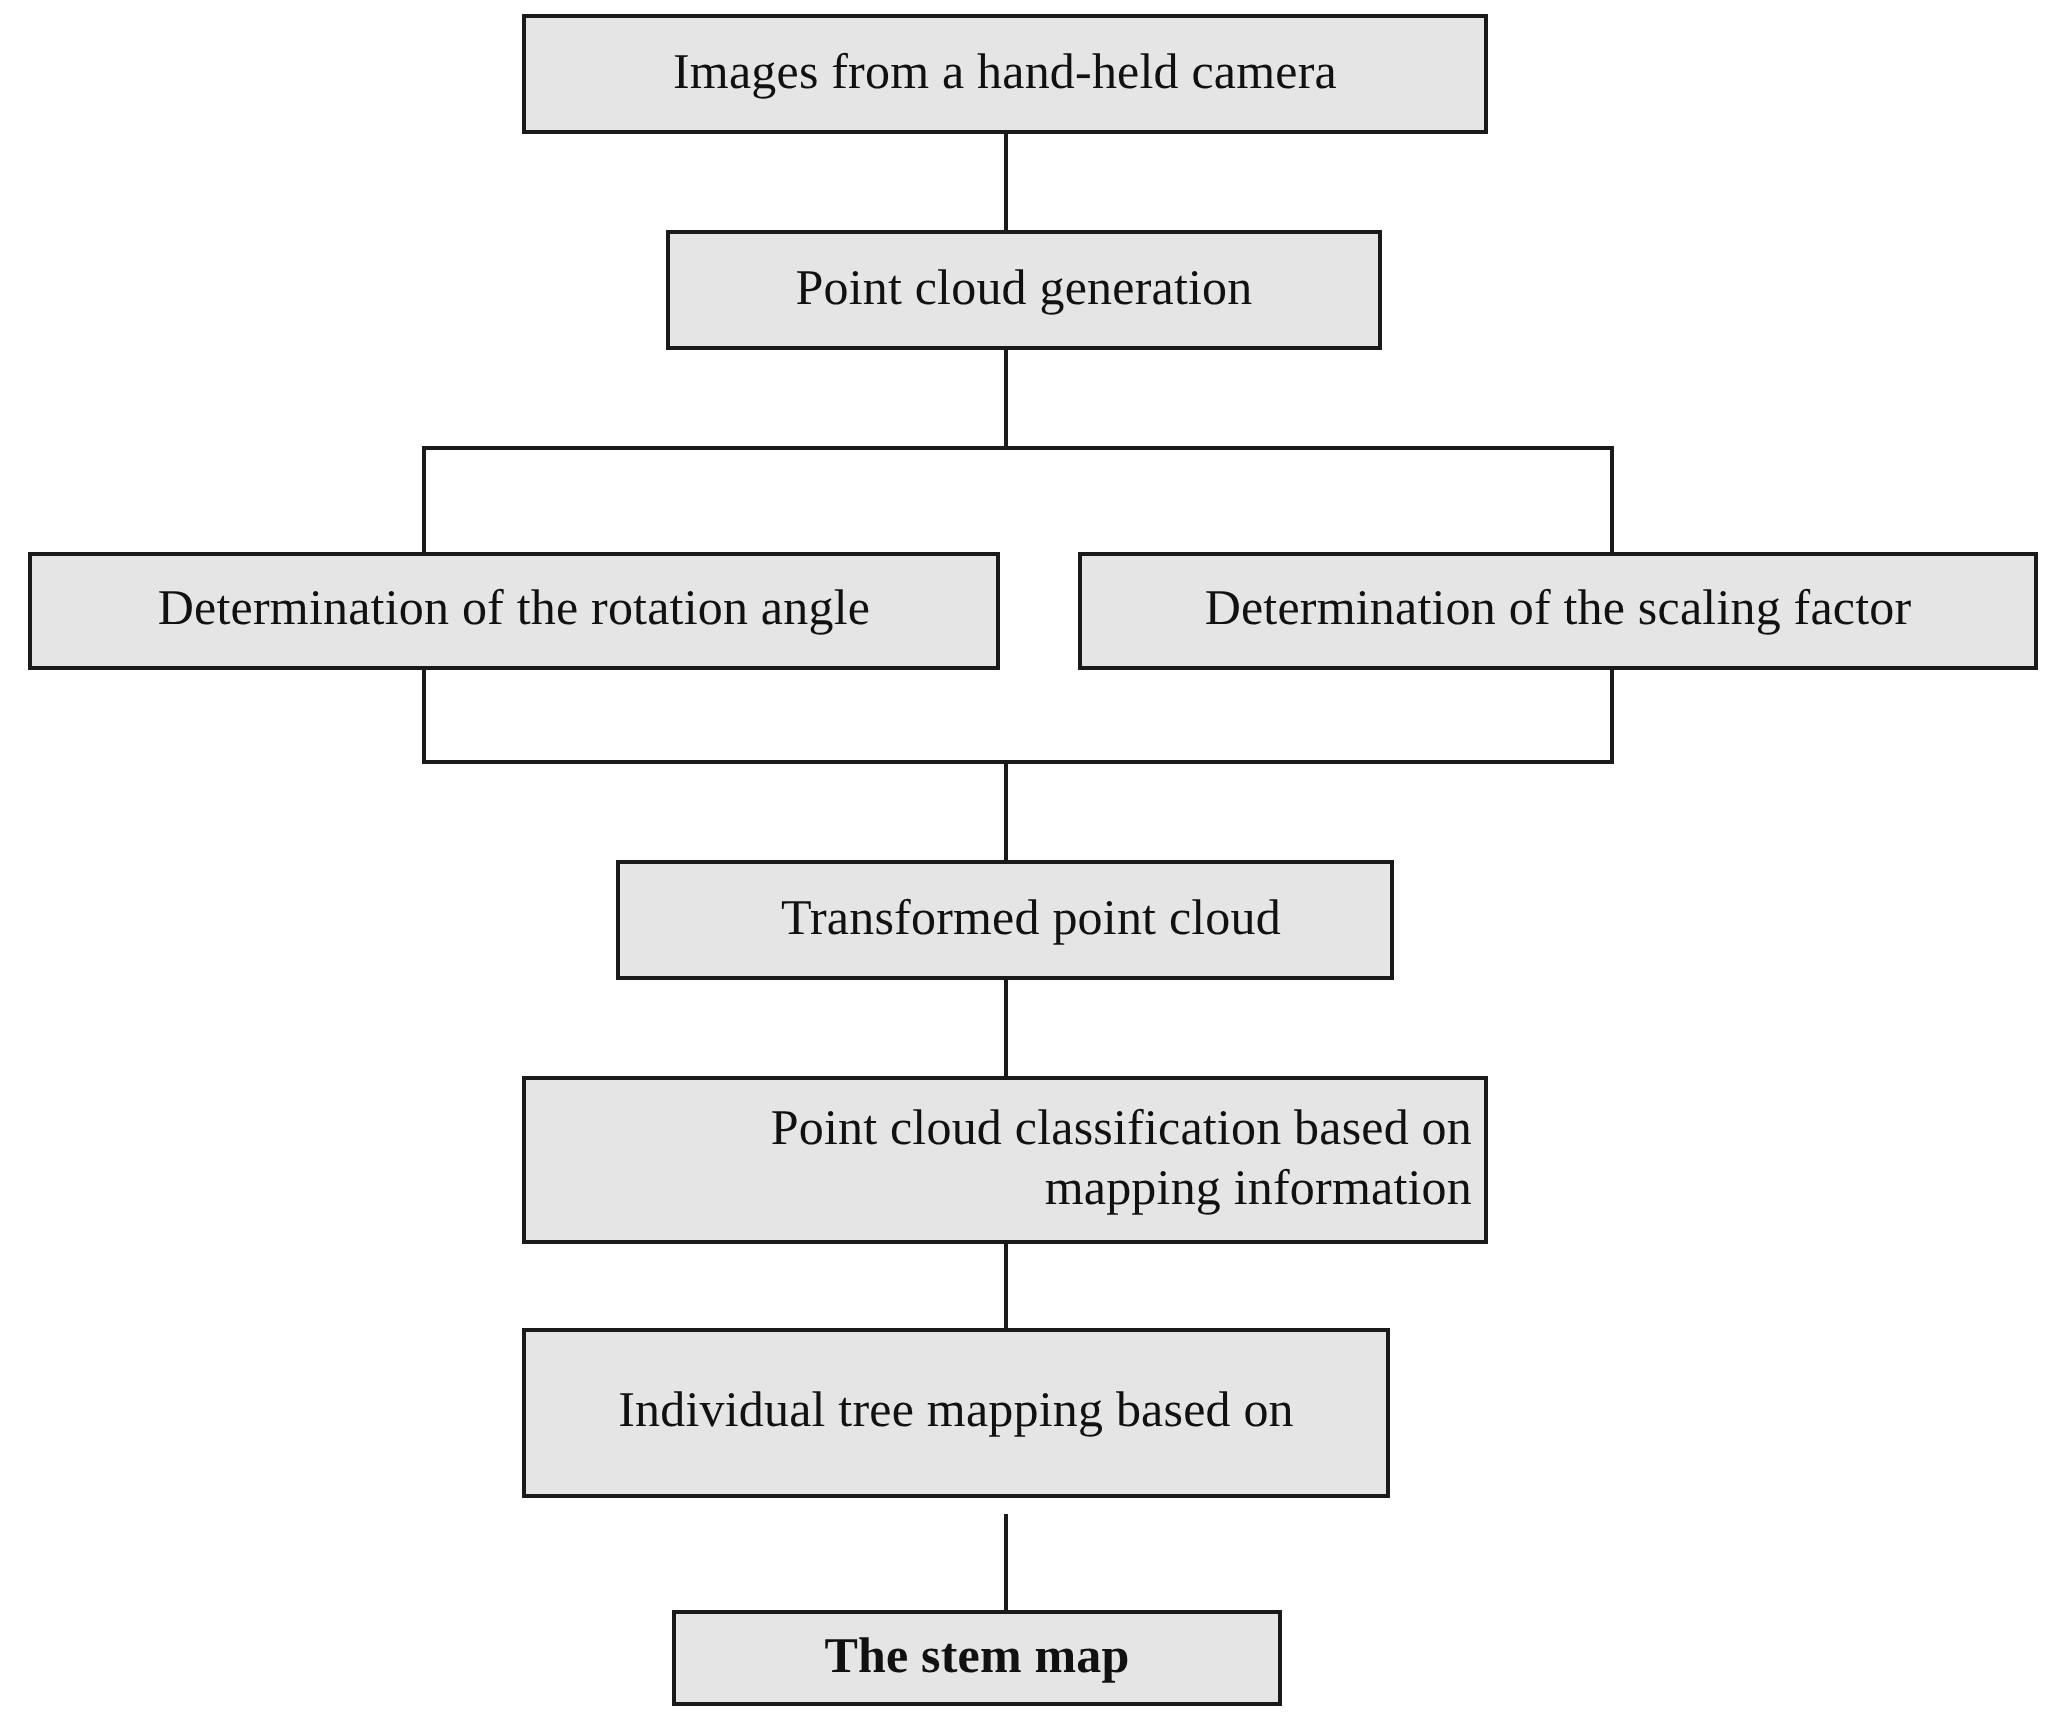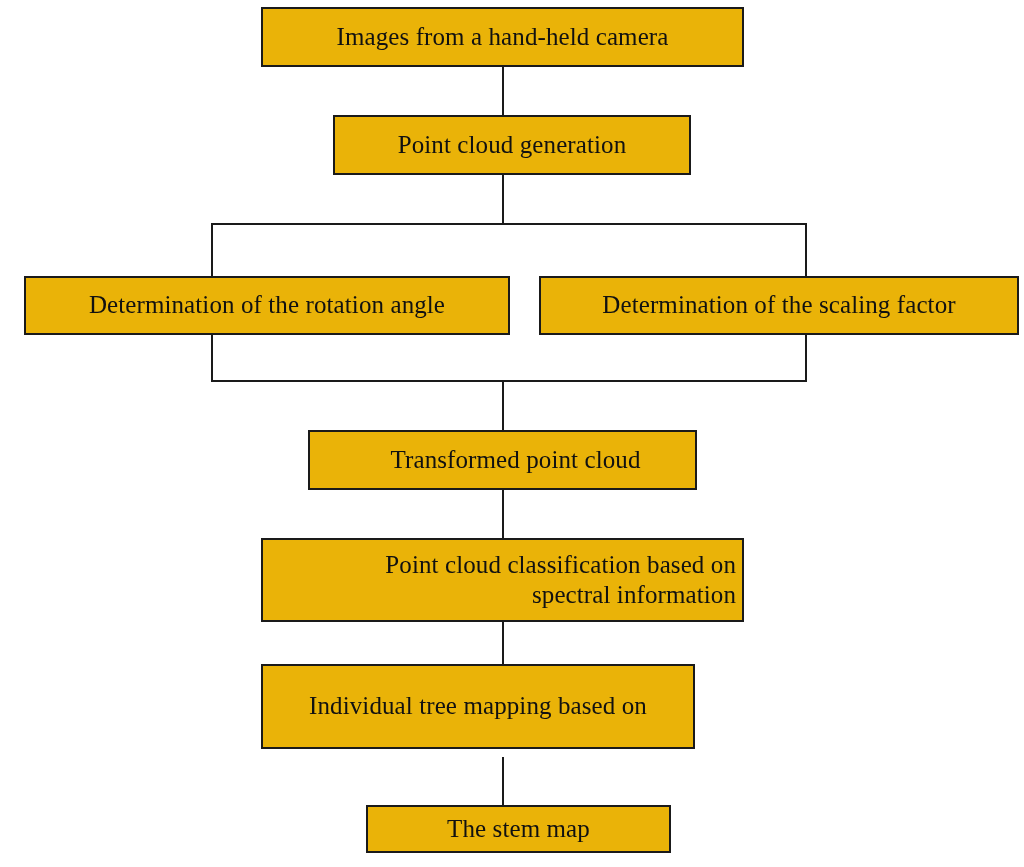--- a/index.html
+++ b/index.html
@@ -13,21 +13,21 @@
     width: 1024px;
     height: 867px;
     background: #ffffff;
     overflow: hidden;
     font-family: "Liberation Serif", "DejaVu Serif", serif;
   }
   .node {
     position: absolute;
     box-sizing: border-box;
     border: 2px solid #1a1a1a;
-    background: #eab308;
+    background: #e5e5e5;
     display: flex;
     align-items: center;
     justify-content: center;
     text-align: center;
     color: #111111;
     font-size: 25px;
     line-height: 1.22;
     letter-spacing: 0.1px;
     z-index: 2;
     padding: 0 6px;
@@ -74,42 +74,42 @@
   <div class="edge v" style="left:502px; top:757px; height:48px;"></div>
 
   <div class="node" style="left:261px; top:7px; width:483px; height:60px;">
     <span class="label">Images from a hand-held camera</span>
   </div>
 
   <div class="node" style="left:333px; top:115px; width:358px; height:60px;">
     <span class="label">Point cloud generation</span>
   </div>
 
-  <div class="node" style="left:24px; top:276px; width:486px; height:59px;text-align:center;">
+  <div class="node" style="left:14px; top:276px; width:486px; height:59px;text-align:center;">
     <span class="label">Determination of the rotation angle</span>
   </div>
 
   <div class="node" style="left:539px; top:276px; width:480px; height:59px;">
     <span class="label">Determination of the scaling factor</span>
   </div>
 
   <div class="node" style="left:308px; top:430px; width:389px; height:60px;padding-left:32px;">
     <span class="label">Transformed point cloud</span>
   </div>
 
   <div class="node" style="left:261px; top:538px; width:483px; height:84px;text-align:right;">
     <span class="label">
       <span>Point cloud classification based on</span><br>
-      <span>spectral information</span>
+      <span>mapping information</span>
     </span>
   </div>
 
   <div class="node" style="left:261px; top:664px; width:434px; height:85px;">
     <span class="label">
       <span>Individual tree mapping based on</span><br>
     </span>
   </div>
 
-  <div class="node" style="left:366px; top:805px; width:305px; height:48px;">
+  <div class="node" style="left:336px; top:805px; width:305px; height:48px;font-weight:bold;">
     <span class="label">The stem map</span>
   </div>
 
 </div>
 
 </body></html>

